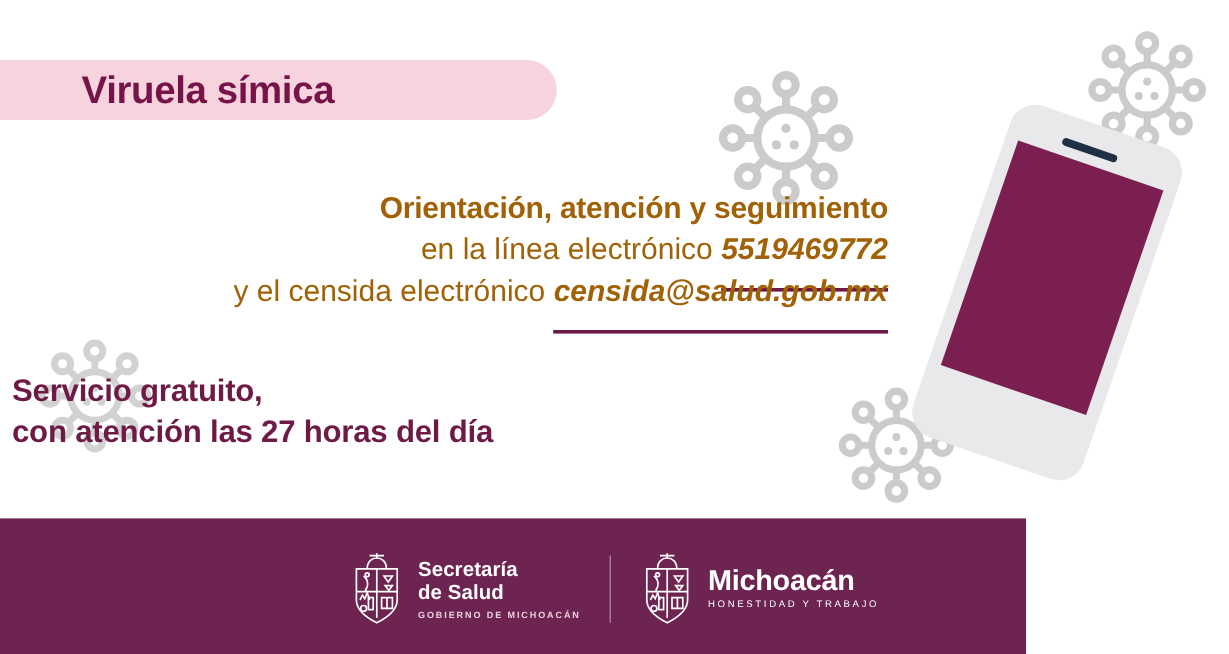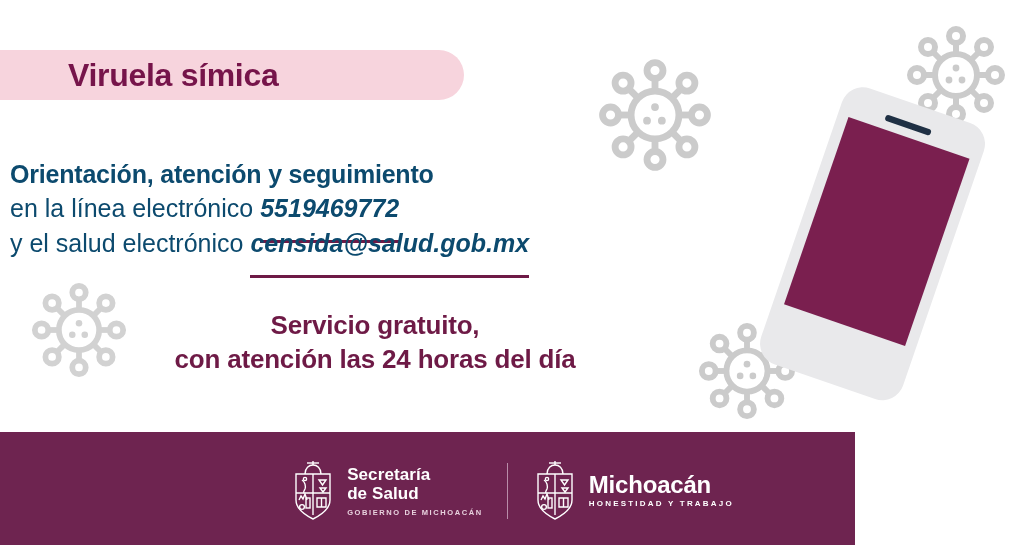--- a/index.html
+++ b/index.html
@@ -39,22 +39,22 @@
     letter-spacing: -0.3px;
     white-space: nowrap;
   }
 
   
   .copy-block {
     position: absolute;
     left: 10px;
     top: 158px;
     width: 730px;
-    text-align: left;
-    color: #0c4a6e;
+    text-align: right;
+    color: #a16207;
   }
   .line-1 {
     font-size: 25px;
     font-weight: bold;
     letter-spacing: -0.2px;
     line-height: 33px;
     white-space: nowrap;
   }
   .line-2, .line-3 {
     font-size: 25px;
@@ -67,21 +67,20 @@
     font-style: italic;
     border-bottom: 3px solid #6e1a46;
     padding-bottom: 18px;
   }
 
   .copy-block-2 {
     position: absolute;
     left: 10px;
     top: 308px;
     width: 730px;
-    text-align: center;
     color: #6e1a46;
   }
   .line-4, .line-5 {
     font-size: 26px;
     font-weight: bold;
     line-height: 34px;
     letter-spacing: -0.2px;
     white-space: nowrap;
   }
 
@@ -142,21 +141,21 @@
     letter-spacing: 1.6px;
     margin-top: 5px;
     color: #e8d2de;
     font-weight: bold;
   }
   .logo-sub-b {
     font-size: 8px;
     letter-spacing: 2.2px;
     margin-top: 2px;
     color: #ffffff;
-    font-weight: bold;
+    font-weight: normal;
   }
   .divider {
     width: 1px;
     height: 56px;
     background: #b98da9;
     margin: 0 24px;
   }
 </style>
 </head>
 <body>
@@ -292,28 +291,28 @@
   <div class="title-banner"></div>
   <div class="title-text">Viruela símica</div>
 
   <div class="copy-block">
     <div class="line-1">Orientación, atención y seguimiento</div>
     <div class="line-2">
       <span>en la línea electrónico</span>
       <span class="hl">5519469772</span>
     </div>
     <div class="line-3">
-      <span>y el salud electrónico</span>
+      <span>y el censida electrónico</span>
       <span class="hl">censida@salud.gob.mx</span>
     </div>
   </div>
 
   <div class="copy-block-2">
     <div class="line-4">Servicio gratuito,</div>
-    <div class="line-5">con atención las 24 horas del día</div>
+    <div class="line-5">con atención las 27 horas del día</div>
   </div>
 
   <div class="footer">
     <div class="footer-inner">
 
       <div class="logo-group">
         <svg class="shield" width="46" height="62" viewBox="0 0 46 62">
           <g fill="none" stroke="#ffffff" stroke-width="1.4">
             <path d="M6 14 h34 v26 c0 10 -11 16 -17 19 c-6 -3 -17 -9 -17 -19 z"></path>
             <path d="M15 14 c0 -6 4 -9 8 -9 c4 0 8 3 8 9"></path>

